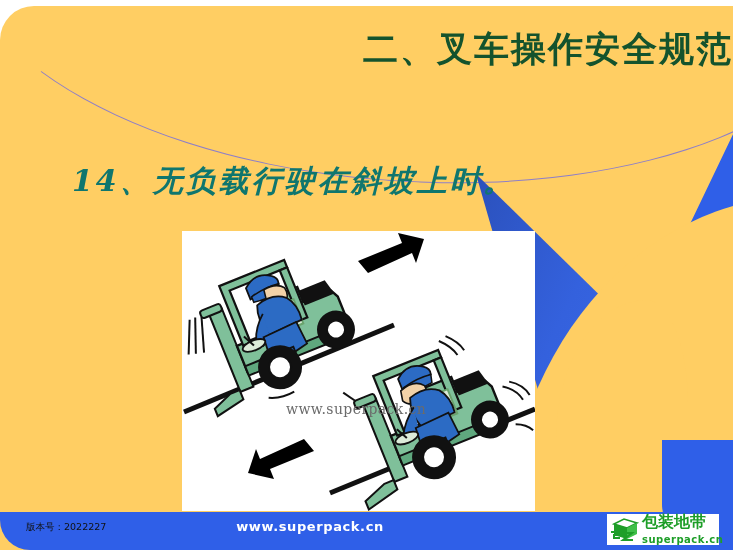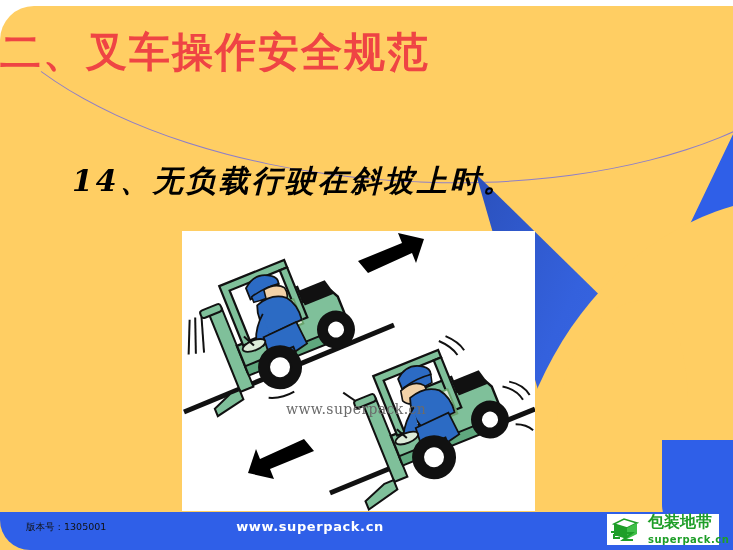--- a/index.html
+++ b/index.html
@@ -83,35 +83,35 @@
     width: 71px; height: 110px;
     background: #2F5FE8;
     border-bottom-left-radius: 46px;
   }
 
   
   .title {
     position: absolute;
     left: 0; top: 31px;
     width: 733px;
-    text-align: left;
-    color: #ef4444;
+    text-align: right;
+    color: #14532d;
     font-family: "DejaVu Serif", "Liberation Serif", serif;
     font-weight: bold;
-    font-size: 41px;
+    font-size: 35px;
     letter-spacing: 2px;
     line-height: 1.05;
     white-space: nowrap;
   }
 
   
   .subtitle {
     position: absolute;
     left: 72px; top: 161px;
-    color: #000000;
+    color: #0f766e;
     font-family: "DejaVu Serif", "Liberation Serif", serif;
     font-weight: bold;
     font-style: italic;
     font-size: 30px;
     letter-spacing: 3px;
     white-space: nowrap;
   }
 
   
   .illus {
@@ -165,21 +165,21 @@
     position: absolute;
     left: 607px; top: 514px;
     width: 112px; height: 31px;
     background: #ffffff;
     display: flex;
     align-items: center;
     padding-left: 3px;
     box-sizing: border-box;
   }
   .logo-mark { width: 30px; height: 26px; flex: 0 0 auto; }
-  .logo-text { margin-left: 8px; line-height: 1; }
+  .logo-text { margin-left: 2px; line-height: 1; }
   .logo-cn {
     font-family: "DejaVu Sans", "Liberation Sans", sans-serif;
     font-weight: bold;
     font-size: 16px;
     color: #1E9E28;
     letter-spacing: 0px;
     white-space: nowrap;
   }
   .logo-dom {
     font-family: "DejaVu Sans", "Liberation Sans", sans-serif;
@@ -311,21 +311,21 @@
       </g>
 
       <g transform="translate(18,222)">
         <path d="M114 -2 L70 16 L74 26 L48 20 L56 -4 L60 6 L104 -14 Z" fill="#000000"></path>
       </g>
     </svg>
     <div class="watermark">www.superpack.cn</div>
   </div>
 
   <div class="footer-bar"></div>
-  <div class="version">版本号：1305001</div>
+  <div class="version">版本号：2022227</div>
   <div class="footer-url">www.superpack.cn</div>
 
   <div class="logo-box">
     <svg class="logo-mark" viewBox="0 0 30 26">
       <path d="M4 7 L14 2 L27 6 L17 11 Z" fill="#ffffff" stroke="#1E9E28" stroke-width="1.6"></path>
       <path d="M4 7 L4 18 L17 22 L17 11 Z" fill="#1E9E28"></path>
       <path d="M17 11 L27 6 L27 17 L17 22 Z" fill="#3FBF48"></path>
       <path d="M1 15 L9 15 L9 18 L4 18 L4 21 L10 21" fill="none" stroke="#1E9E28" stroke-width="2"></path>
       <path d="M12 16 L22 16 L13 23 L23 23" fill="none" stroke="#1E9E28" stroke-width="2"></path>
     </svg>

